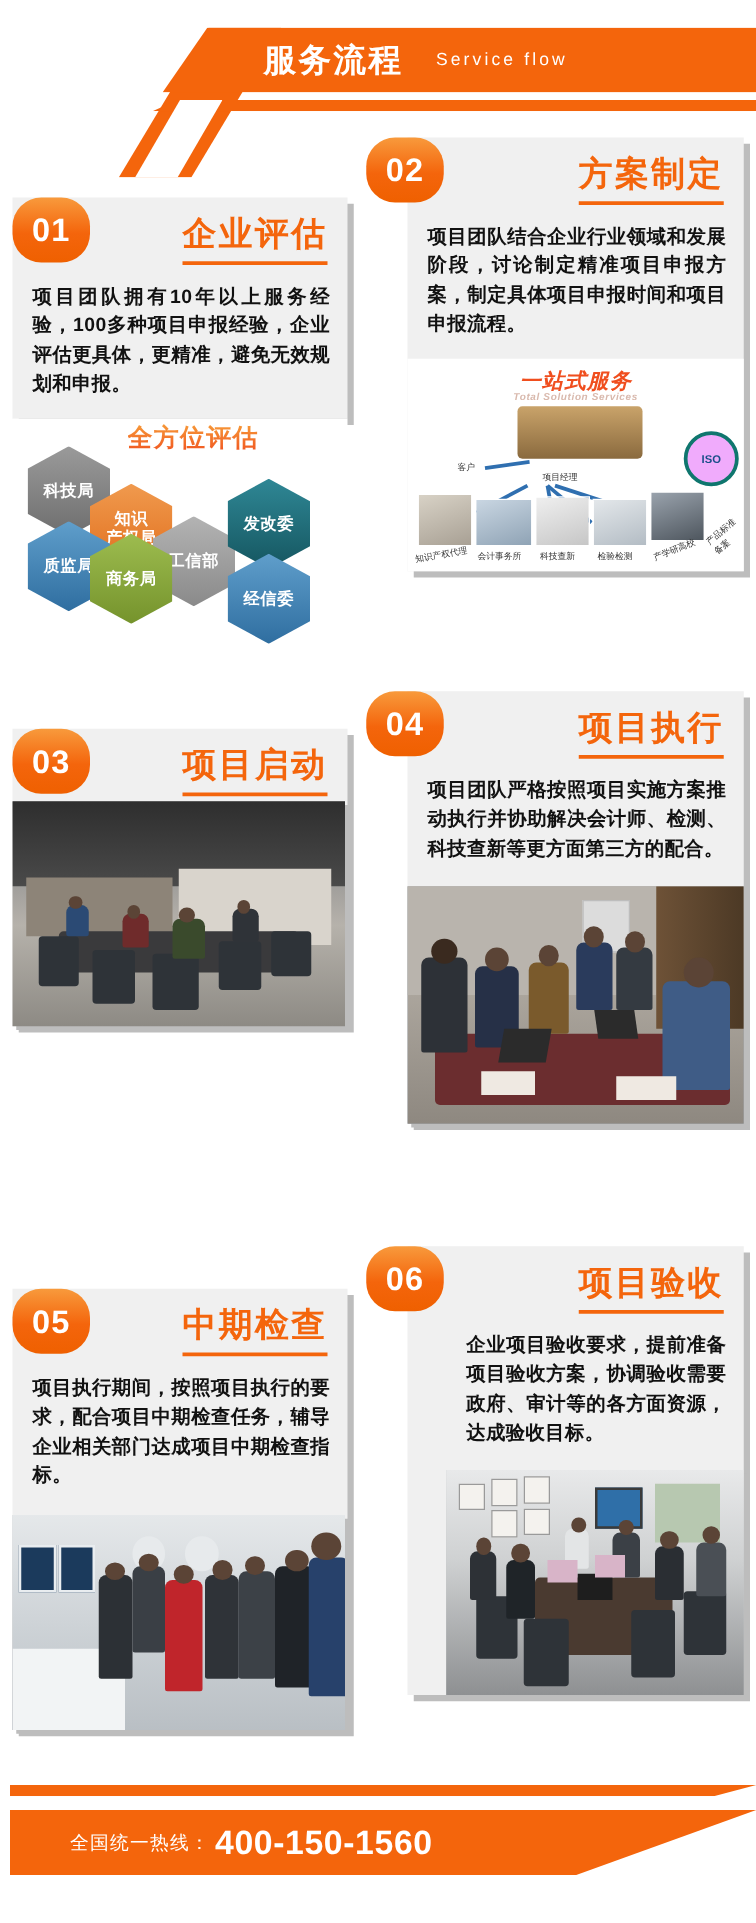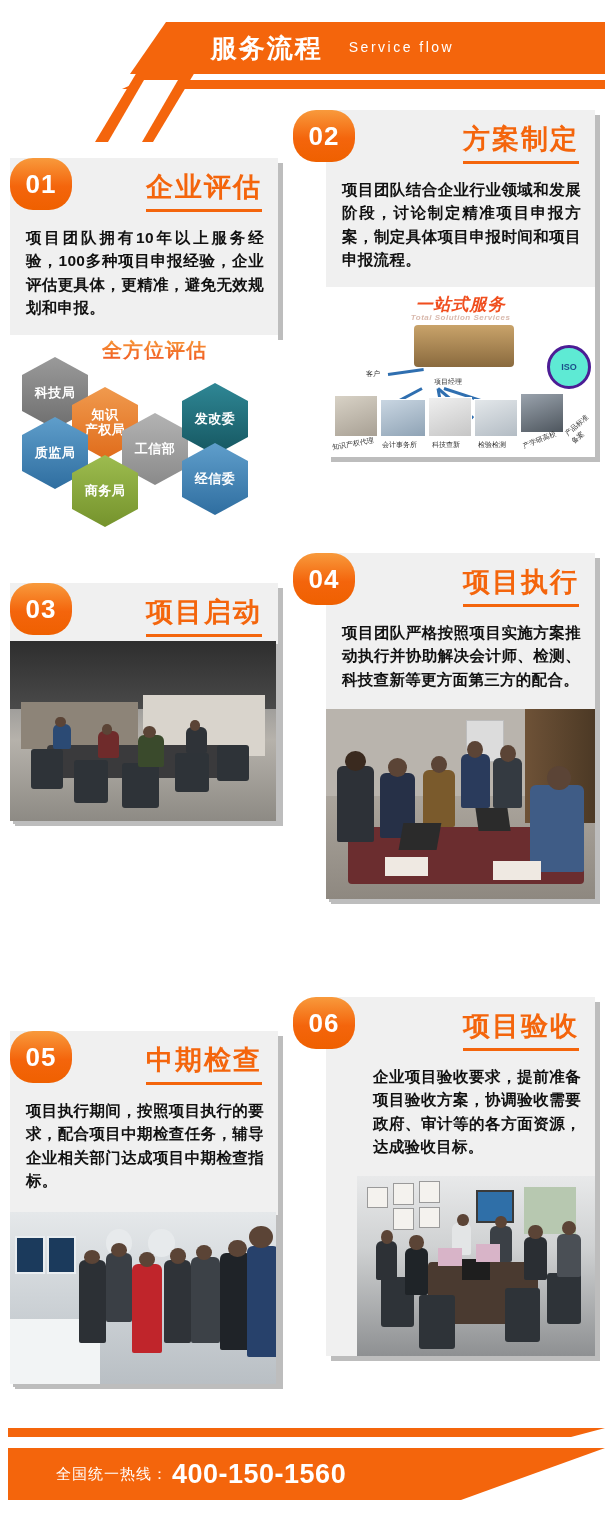--- a/index.html
+++ b/index.html
@@ -110,21 +110,21 @@
   .oss-sub {
     position:absolute; left:0; right:0; top:26px; text-align:center;
     font-size:8px; font-style:italic; color:#d9b9ad; letter-spacing:0.5px;font-weight:bold;
   }
   .oss-lbl { position:absolute; font-size:7px; color:#333; }
   .oss-tile { position:absolute; border:1px solid #ffffff; }
   .arrow { position:absolute; background:#2f6fb0; height:3px;
            transform-origin:left center; }
   .sealring {
     position:absolute; right:4px; top:58px; width:44px; height:44px;
-    border-radius:50%; border:3px solid #4c1d95; background:#5eead4;
+    border-radius:50%; border:3px solid #0f766e; background:#f0abfc;
     display:flex; align-items:center; justify-content:center;
     color:#1b4f8a; font-size:9px; font-weight:bold;text-align:center;
   }
 
   
   .footer { position:absolute; left:0; bottom:0; width:605px; height:118px; }
   .ft-stripe {
     position:absolute; left:8px; top:8px; width:597px; height:9px;
     background:#F4650C;
     clip-path: polygon(0 0, 597px 0, 563px 9px, 0 9px);
@@ -172,21 +172,21 @@
     <div class="hex" style="left:62px;  top:52px;  background:linear-gradient(180deg,#F09A4E,#E06C1B);">
         <span style="white-space:pre-line">知识
 产权局</span>
       </div>
     <div class="hex" style="left:12px;  top:82px;  background:linear-gradient(180deg,#5f9ecb,#2f6ea0);">
         <span>质监局</span>
       </div>
     <div class="hex" style="left:112px; top:78px;  background:linear-gradient(180deg,#b3b3b3,#8a8a8a);">
         <span>工信部</span>
       </div>
-    <div class="hex" style="left:62px;  top:120px; background:linear-gradient(180deg,#9dbc4f,#75932c);justify-content:center;">
+    <div class="hex" style="left:62px;  top:92px; background:linear-gradient(180deg,#9dbc4f,#75932c);justify-content:center;">
         <span>商务局</span>
       </div>
     <div class="hex" style="left:172px; top:48px;  background:linear-gradient(180deg,#2f8795,#155660);">
         <span>发改委</span>
       </div>
     <div class="hex" style="left:172px; top:108px; background:linear-gradient(180deg,#5f9ecb,#2f6ea0);">
         <span>经信委</span>
       </div>
   </div>
 </div>

